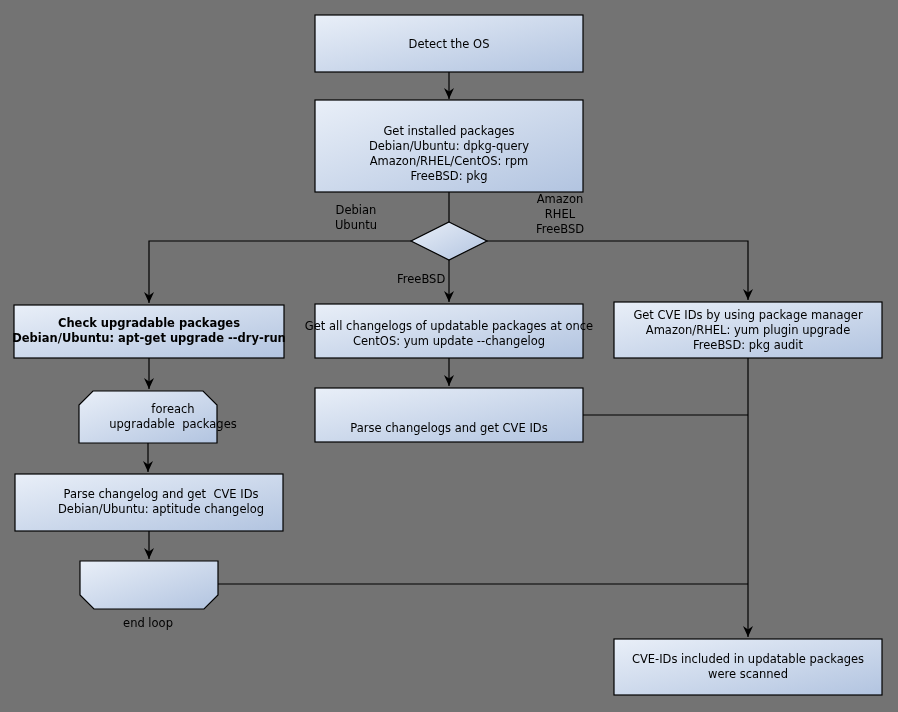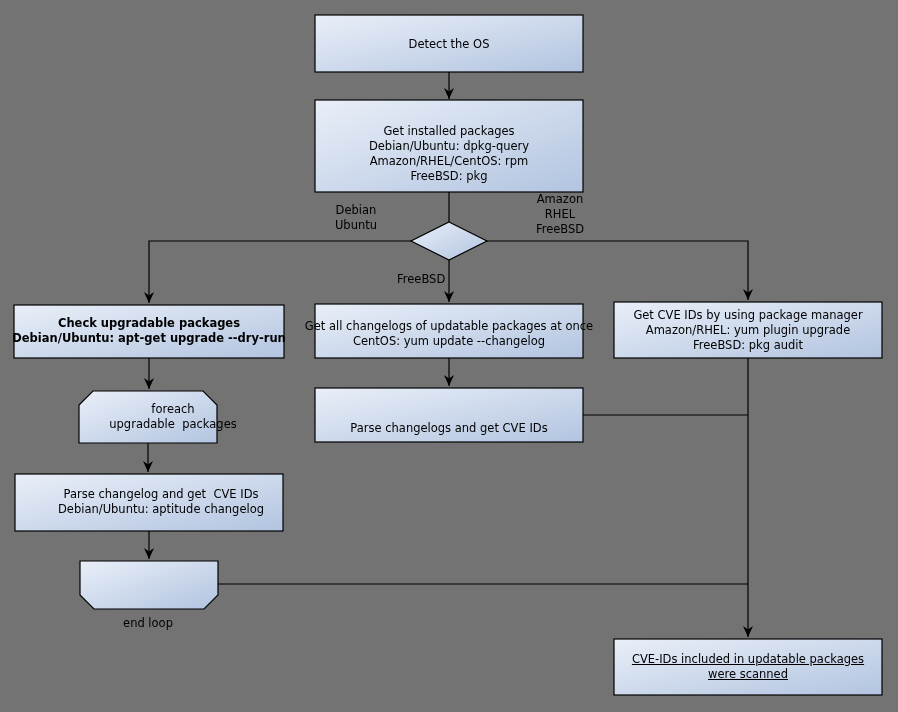--- a/index.html
+++ b/index.html
@@ -107,21 +107,21 @@
 
   <div class="node-text" style="left:449px; top:334px;">Get all changelogs of updatable packages at once
 CentOS: yum update --changelog</div>
 
   <div class="node-text" style="left:449px; top:428px;">Parse changelogs and get CVE IDs</div>
 
   <div class="node-text" style="left:748px; top:330px;">Get CVE IDs by using package manager
 Amazon/RHEL: yum plugin upgrade
 FreeBSD: pkg audit</div>
 
-  <div class="node-text" style="left:748px; top:667px;text-decoration:underline;">CVE-IDs included in updatable packages
+  <div class="node-text" style="left:748px; top:667px;">CVE-IDs included in updatable packages
 were scanned</div>
 
   <div class="edge-label align-right" style="left:316px; top:203px; width:80px;">Debian
 Ubuntu</div>
 
   <div class="edge-label align-center" style="left:520px; top:192px; width:80px;">Amazon
 RHEL
 FreeBSD</div>
 
   <div class="edge-label" style="left:397px; top:272px;">FreeBSD</div>

